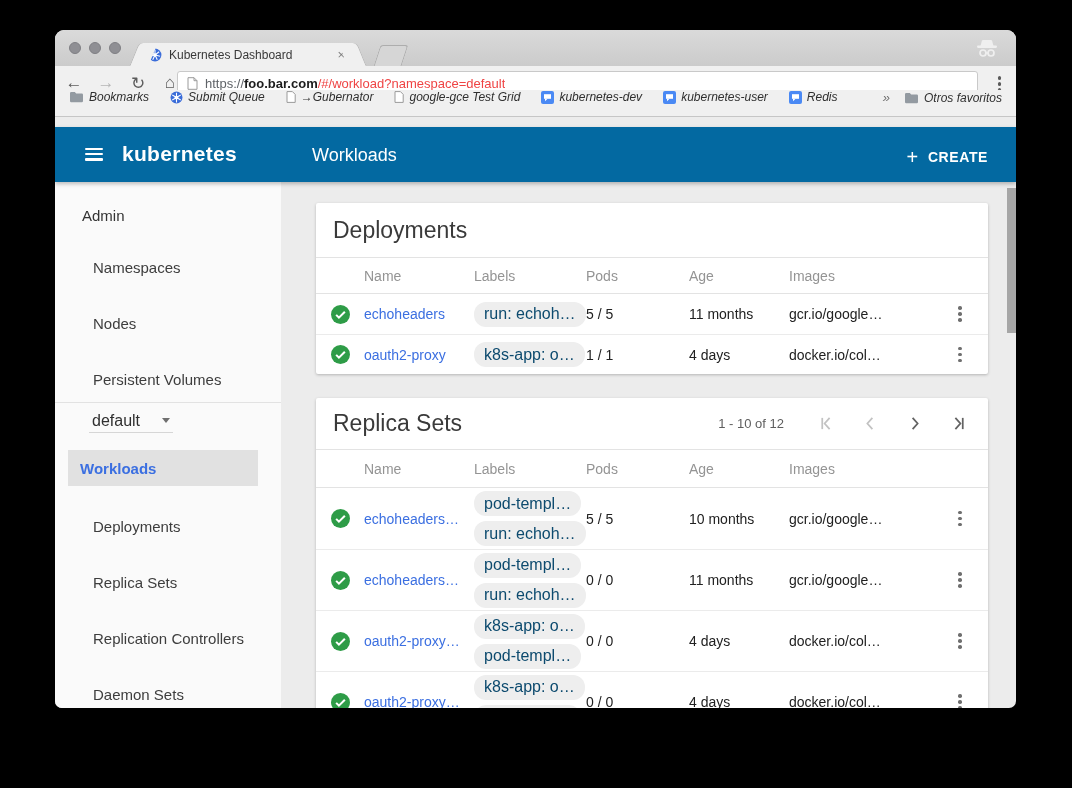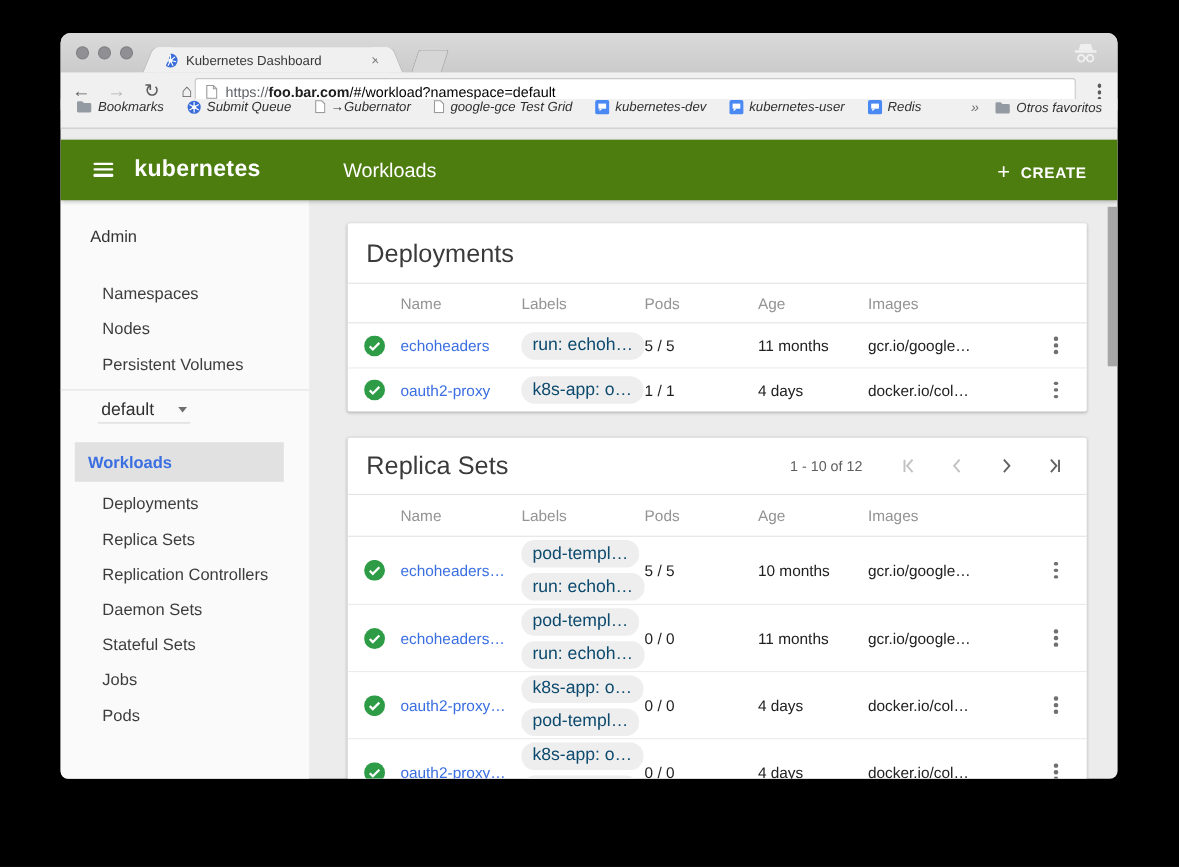--- a/index.html
+++ b/index.html
@@ -25,47 +25,47 @@
 
   
   .toolbar { position:absolute; left:0; top:36px; width:100%; height:34px; background:#f0f0f0;
              display:flex; align-items:center; }
   .navbtn { width:26px; text-align:center; font-size:17px; color:#5c5c5c; margin-left:6px; }
   .navbtn.disabled { color:#b5b5b5; }
   .urlbar { position:absolute; left:122px; right:38px; top:5px; height:24px; background:#fff;
             border:1px solid #c9c9c9; border-radius:3px; display:flex; align-items:center; gap:7px; padding:0 9px; }
   .url { font-size:13px; color:#5f6368; white-space:nowrap; overflow:hidden; }
   .url b { color:#1d1d1d; font-weight:700; }
-  .url .path { color:#000000; }
+  .url .path { color:#ef4444; }
   .menudots { position:absolute; right:13px; top:8px; display:flex; flex-direction:column; gap:2.5px; padding:2px; }
   .menudots i { width:3.5px; height:3.5px; border-radius:50%; background:#5a5a5a; }
 
   
   .bookmarks { position:absolute; left:0; top:60px; width:100%; height:27px; background:#f0f0f0;
                border-bottom:1px solid #c6c6c6; display:flex; align-items:flex-start; gap:21px; padding:0 14px;
                font-size:12px; color:#2f2f2f;font-style:italic; }
   .bm { display:flex; align-items:center; gap:5px; white-space:nowrap; }
   .bm-right { margin-left:auto; display:flex; align-items:center; gap:14px; }
   .chev { color:#6f6f6f; font-size:13px; }
 
   
-  .appheader { position:absolute; left:0; top:97px; width:100%; height:55px; background:#4d7c0f;
+  .appheader { position:absolute; left:0; top:97px; width:100%; height:55px; background:#0369a1;
                box-shadow:0 2px 4px rgba(0,0,0,.25); z-index:5;padding-left:33px; }
   .hamb { position:absolute; left:28px; top:19px; display:flex; flex-direction:column; gap:3px; padding:2px; }
   .hamb span { width:18px; height:2.2px; background:#fff; border-radius:1px; }
   .brand { position:absolute; left:67px; top:15px; color:#fff; font-size:21px; font-weight:700; letter-spacing:.3px; }
   .pagetitle { position:absolute; left:257px; top:18px; color:#fff; font-size:18px; }
   .createbtn { position:absolute; right:24px; top:14px; display:flex; align-items:center; gap:9px;
                color:#fff; font-size:14px; font-weight:700; letter-spacing:.6px; padding:6px 4px; }
   .createbtn .plus { font-size:20px; font-weight:400; line-height:1; }
 
   
   .content { position:absolute; left:0; top:152px; width:100%; height:526px; }
   .sidebar { position:absolute; left:0; top:0; width:226px; height:100%; background:#fafafa; font-size:15px; color:#3d3d3d; }
-  .srow { height:32px; display:flex; align-items:center; padding-left:38px; }
+  .srow { height:32px; display:flex; align-items:center; padding-left:38px;margin-top:24px; }
   .srow.top { padding-left:27px; margin-top:17px; color:#333; }
   .srow.first-sub { margin-top:20px; }
   .sdivider { border-top:1px solid #e2e2e2; margin-top:7px; }
   .nslabel { margin-top:16px; height:20px; padding-left:26px; font-size:12px; color:#9e9e9e; display:flex; align-items:center; }
   .nsselect { margin:6px 0 0 34px; width:84px; height:24px; border-bottom:1px solid #d6d6d6; display:flex;
               align-items:center; justify-content:space-between; padding:0 3px; font-size:16px; color:#2f2f2f; }
   .caret { width:0; height:0; border-left:4.5px solid transparent; border-right:4.5px solid transparent; border-top:5px solid #6f6f6f; }
   .selitem { margin:17px 23px 0 13px; height:36px; background:#e1e1e1; display:flex; align-items:center;
              padding-left:12px; color:#3b6fe1; font-weight:700; }
   .subnav { margin-top:4px; }

